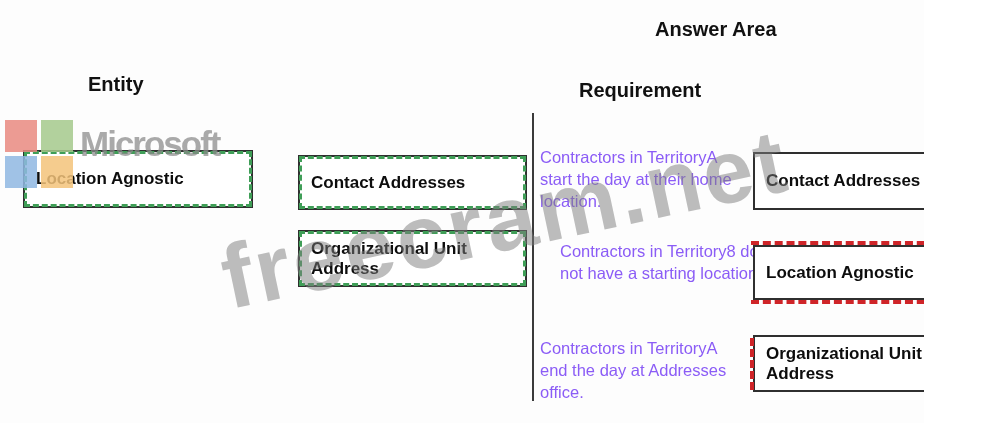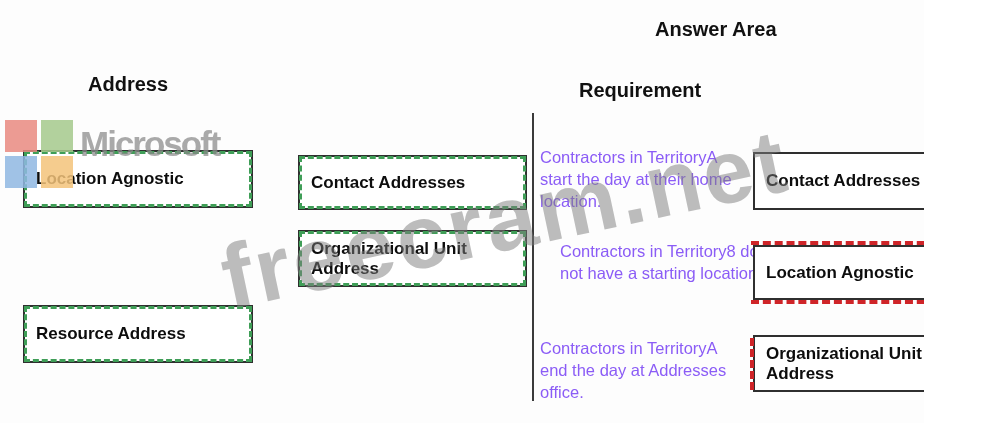--- a/index.html
+++ b/index.html
@@ -124,28 +124,25 @@
     z-index: 5;
     white-space: nowrap;
   }
 </style>
 </head>
 <body>
 
 <div class="stage">
 
   <div class="hdr" style="left:655px; top:18px;">Answer Area</div>
-  <div class="hdr" style="left:88px; top:73px;">Address</div>
+  <div class="hdr" style="left:88px; top:73px;">Entity</div>
   <div class="hdr" style="left:579px; top:79px;">Requirement</div>
 
   <div class="ebox" style="left:23px; top:150px; width:230px; height:58px;">
     <span>Location Agnostic</span>
-  </div>
-  <div class="ebox" style="left:23px; top:305px; width:230px; height:58px;">
-    <span>Resource Address</span>
   </div>
 
   <div class="ebox" style="left:298px; top:155px; width:229px; height:55px;">
     <span>Contact Addresses</span>
   </div>
   <div class="ebox" style="left:298px; top:230px; width:229px; height:57px;">
     <span>Organizational Unit Address</span>
   </div>
 
   <div class="divider"></div>

